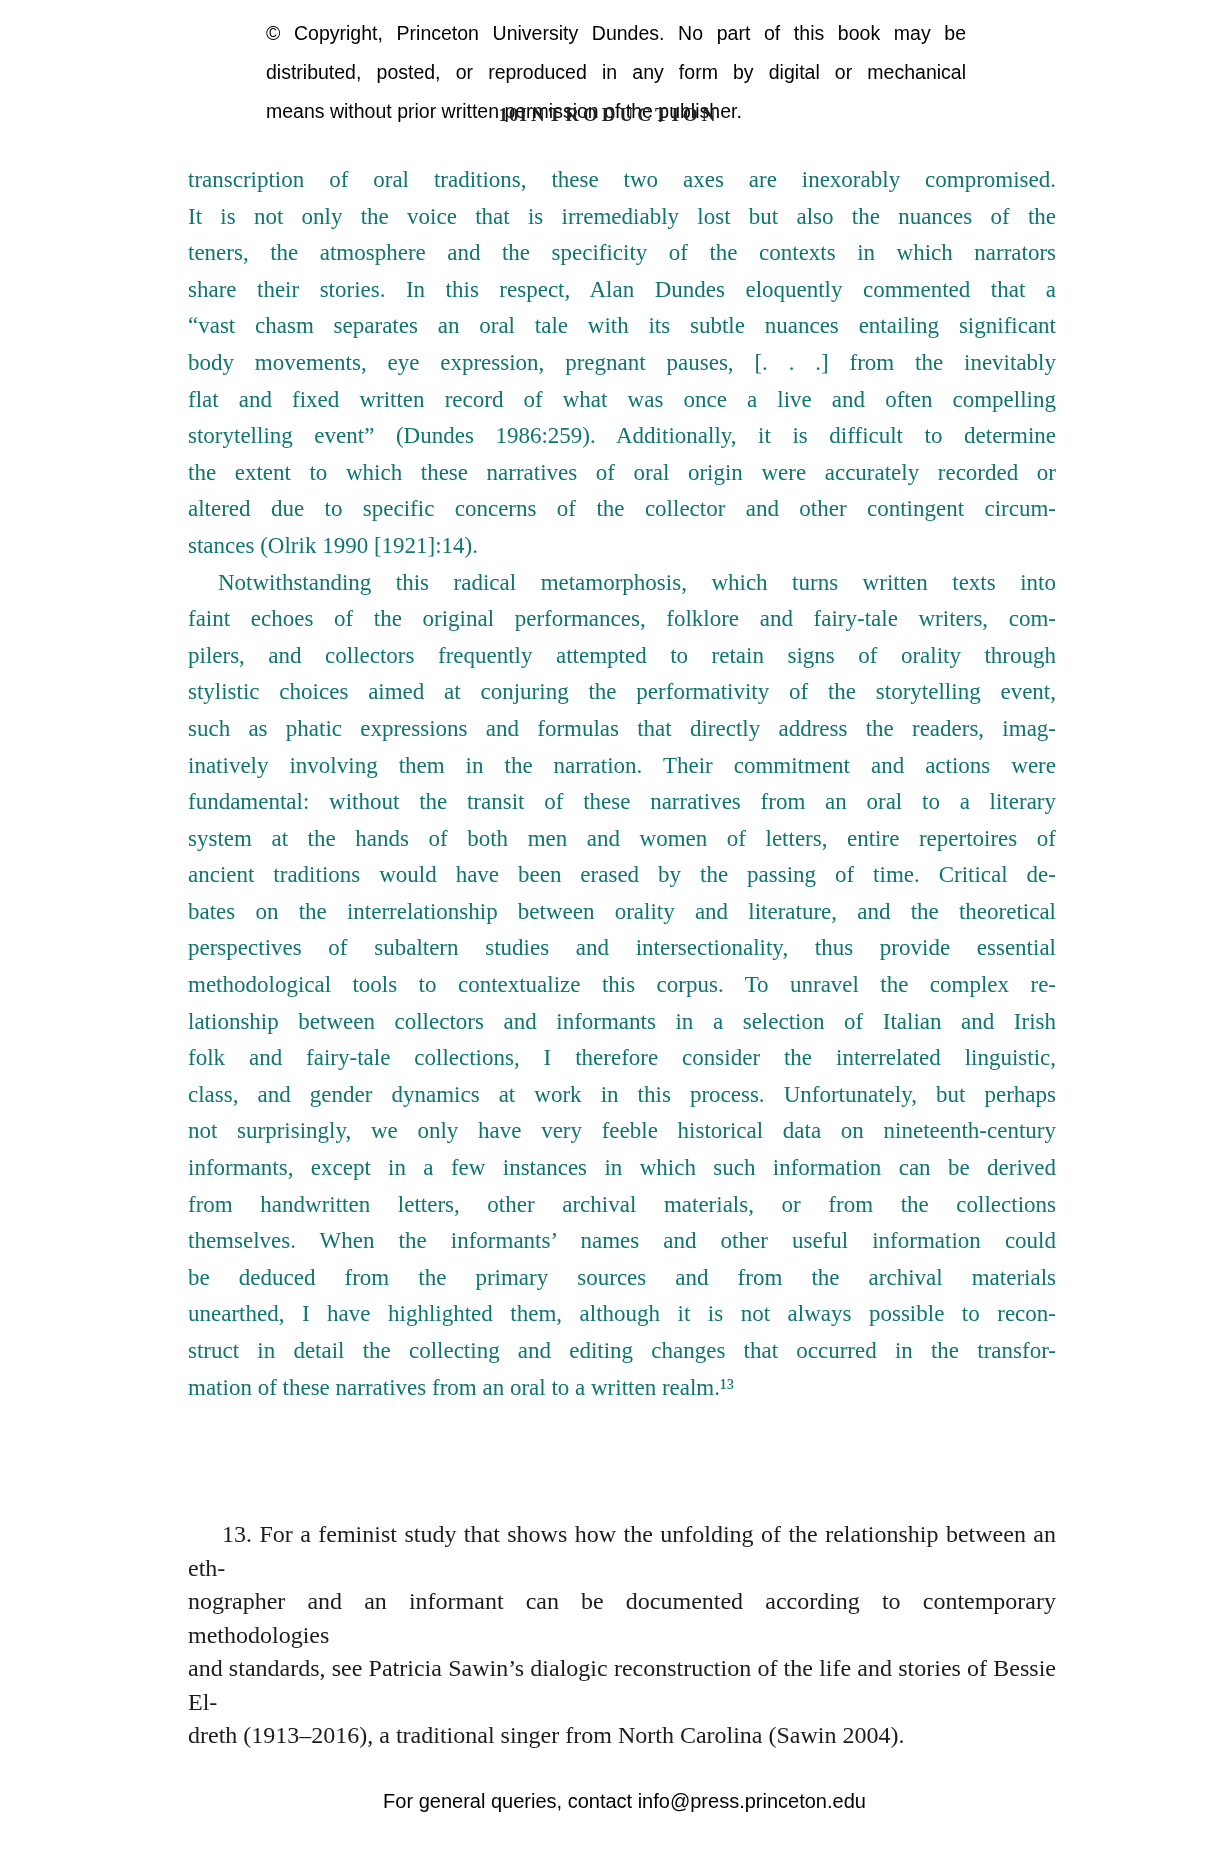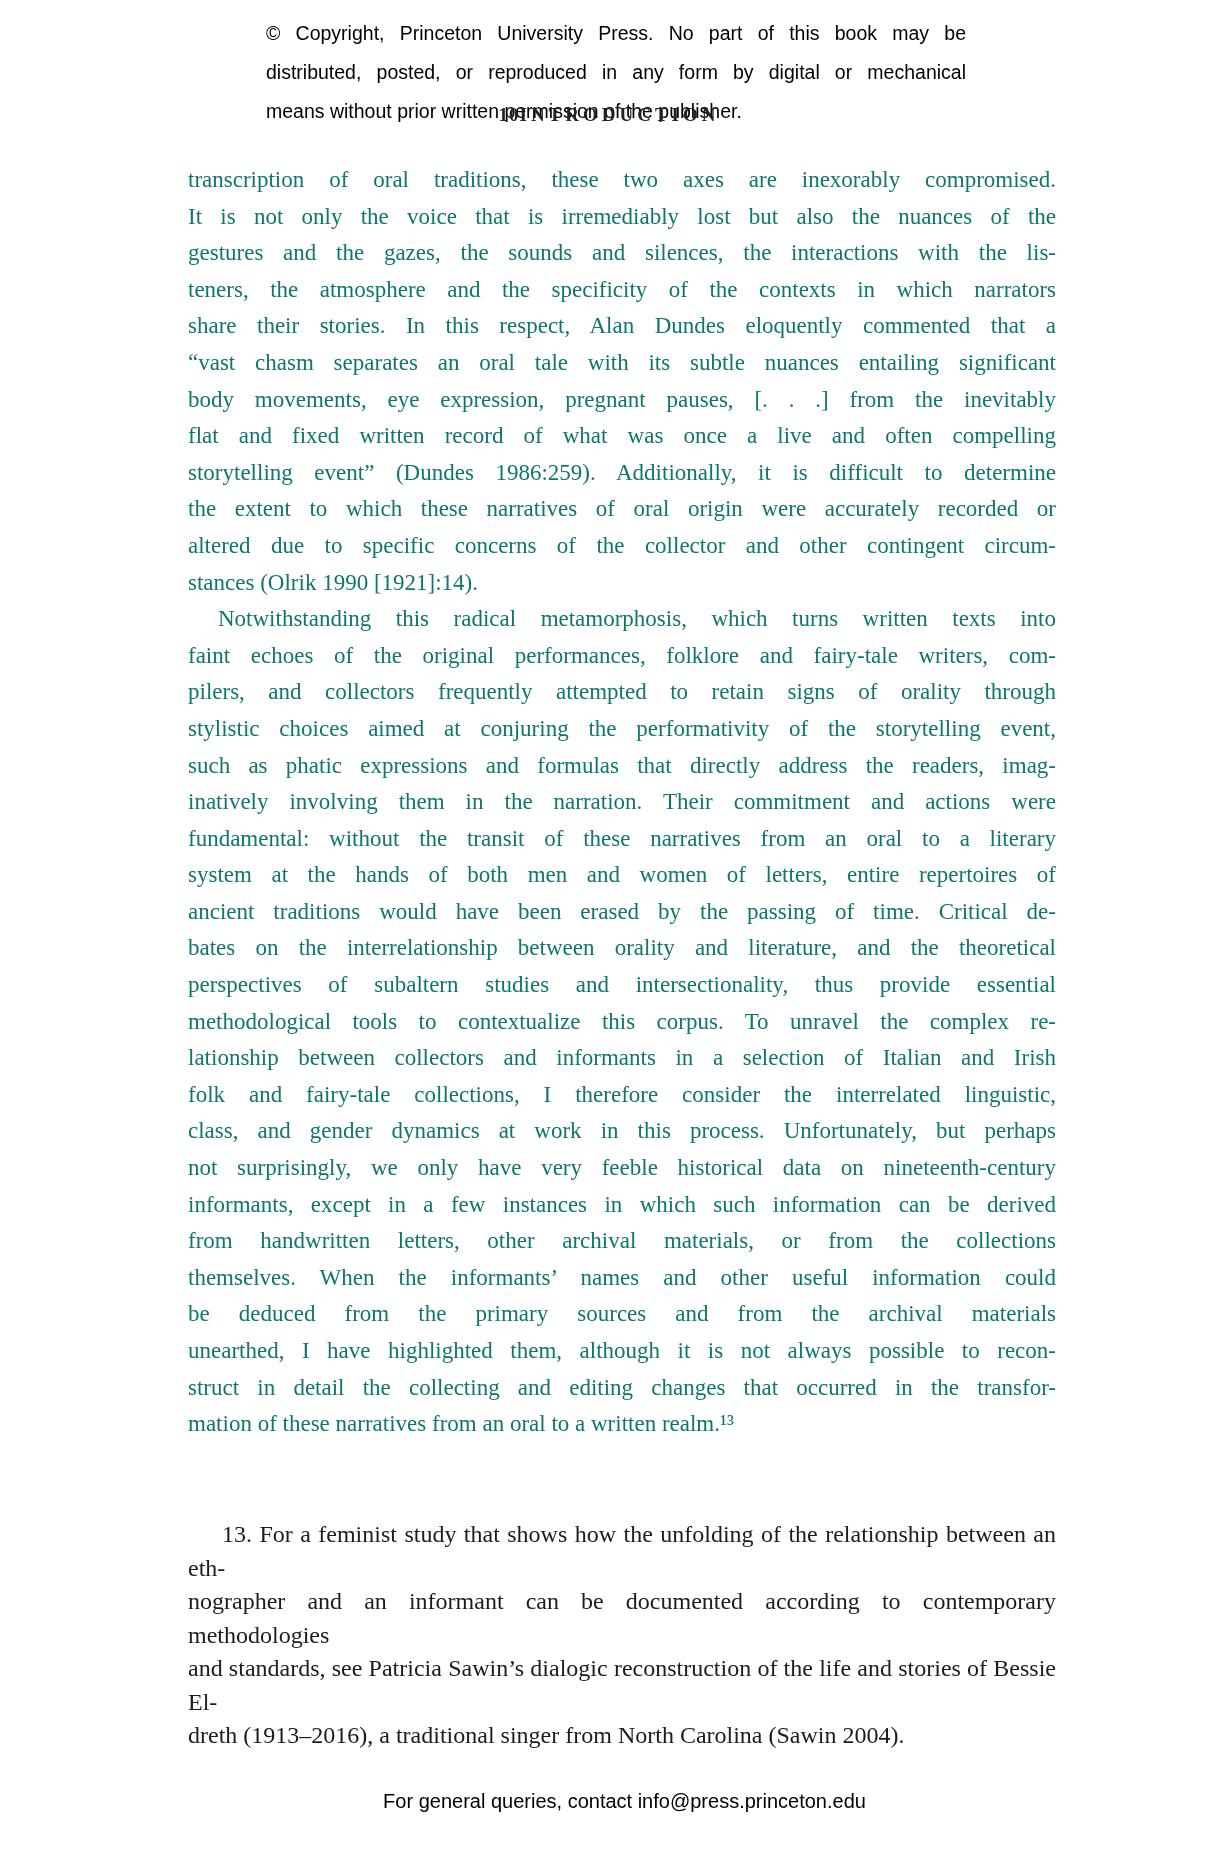--- a/index.html
+++ b/index.html
@@ -78,35 +78,34 @@
     color: #000000;
     padding-left: 24px;
   }
 </style>
 </head>
 <body>
 
 <div class="page">
 
   <div class="copyright">
-      <div class="line">© Copyright, Princeton University Press. No part of this book may be</div>
+      <div class="line">© Copyright, Princeton University Dundes. No part of this book may be</div>
       <div class="line">distributed, posted, or reproduced in any form by digital or mechanical</div>
       <div class="line last">means without prior written permission of the publisher.</div>
     </div>
 
   <div class="running-head">
     <span class="page-num">10</span>
     <span class="head-title">INTRODUCTION</span>
   </div>
 
   <div class="body-block">
     <div>
         <div class="line">transcription of oral traditions, these two axes are inexorably compromised.</div>
         <div class="line">It is not only the voice that is irremediably lost but also the nuances of the</div>
-        <div class="line">gestures and the gazes, the sounds and silences, the interactions with the lis-</div>
         <div class="line">teners, the atmosphere and the specificity of the contexts in which narrators</div>
         <div class="line">share their stories. In this respect, Alan Dundes eloquently commented that a</div>
         <div class="line">“vast chasm separates an oral tale with its subtle nuances entailing significant</div>
         <div class="line">body movements, eye expression, pregnant pauses, [. . .] from the inevitably</div>
         <div class="line">flat and fixed written record of what was once a live and often compelling</div>
         <div class="line">storytelling event” (Dundes 1986:259). Additionally, it is difficult to determine</div>
         <div class="line">the extent to which these narratives of oral origin were accurately recorded or</div>
         <div class="line">altered due to specific concerns of the collector and other contingent circum-</div>
         <div class="line last">stances (Olrik 1990 [1921]:14).</div>
       </div>

